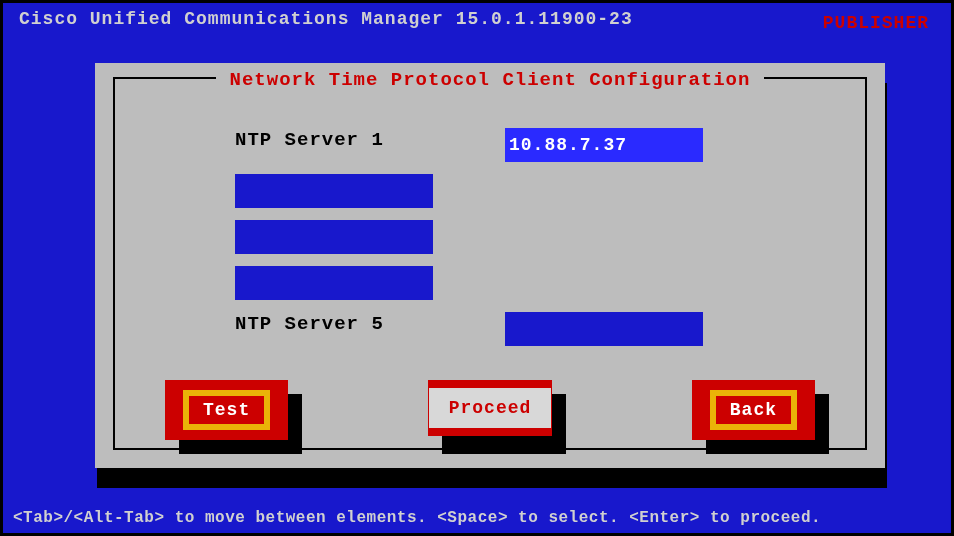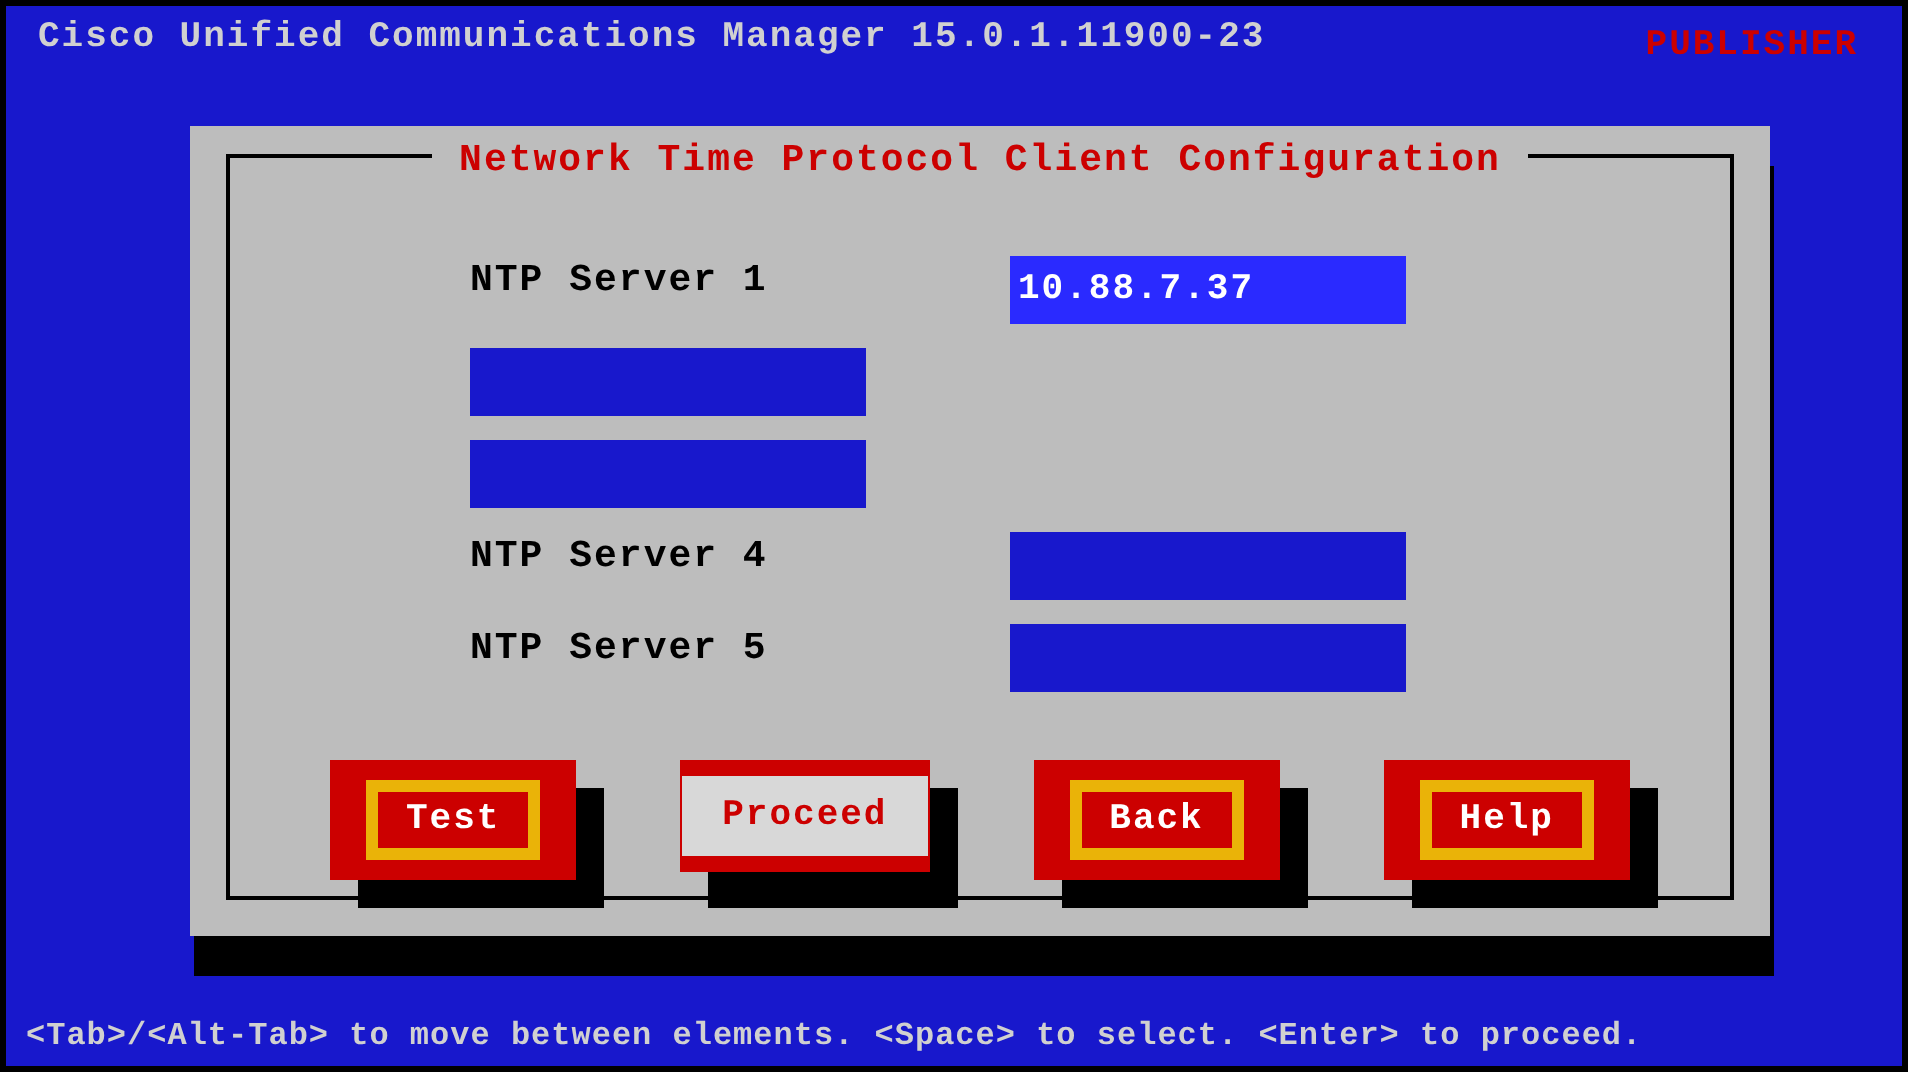--- a/index.html
+++ b/index.html
@@ -207,21 +207,20 @@
         </div>
       </div>
 
       <div class="form-row">
         <div class="input-wrap">
           <input class="form-input" value="" style="">
         </div>
       </div>
 
       <div class="form-row">
-        <div class="form-label">NTP Server 4</div>
         <div class="input-wrap">
           <input class="form-input" value="" style="">
         </div>
       </div>
 
       <div class="form-row">
         <div class="form-label">NTP Server 5</div>
         <div class="input-wrap">
           <input class="form-input" value="" style="">
         </div>
@@ -245,25 +244,19 @@
         </div>
       </div>
 
       <div class="btn-wrap">
         <div class="btn-shadow"></div>
         <div class="btn">
           <span class="btn-inner">Back</span>
         </div>
       </div>
 
-      <div class="btn-wrap">
-        <div class="btn-shadow"></div>
-        <div class="btn">
-          <span class="btn-inner">Help</span>
-        </div>
-      </div>
 
     </div>
   </div>
 
   <div class="footer-help">&lt;Tab&gt;/&lt;Alt-Tab&gt; to move between elements. &lt;Space&gt; to select. &lt;Enter&gt; to proceed.</div>
 
 </div>
 
 </body></html>

